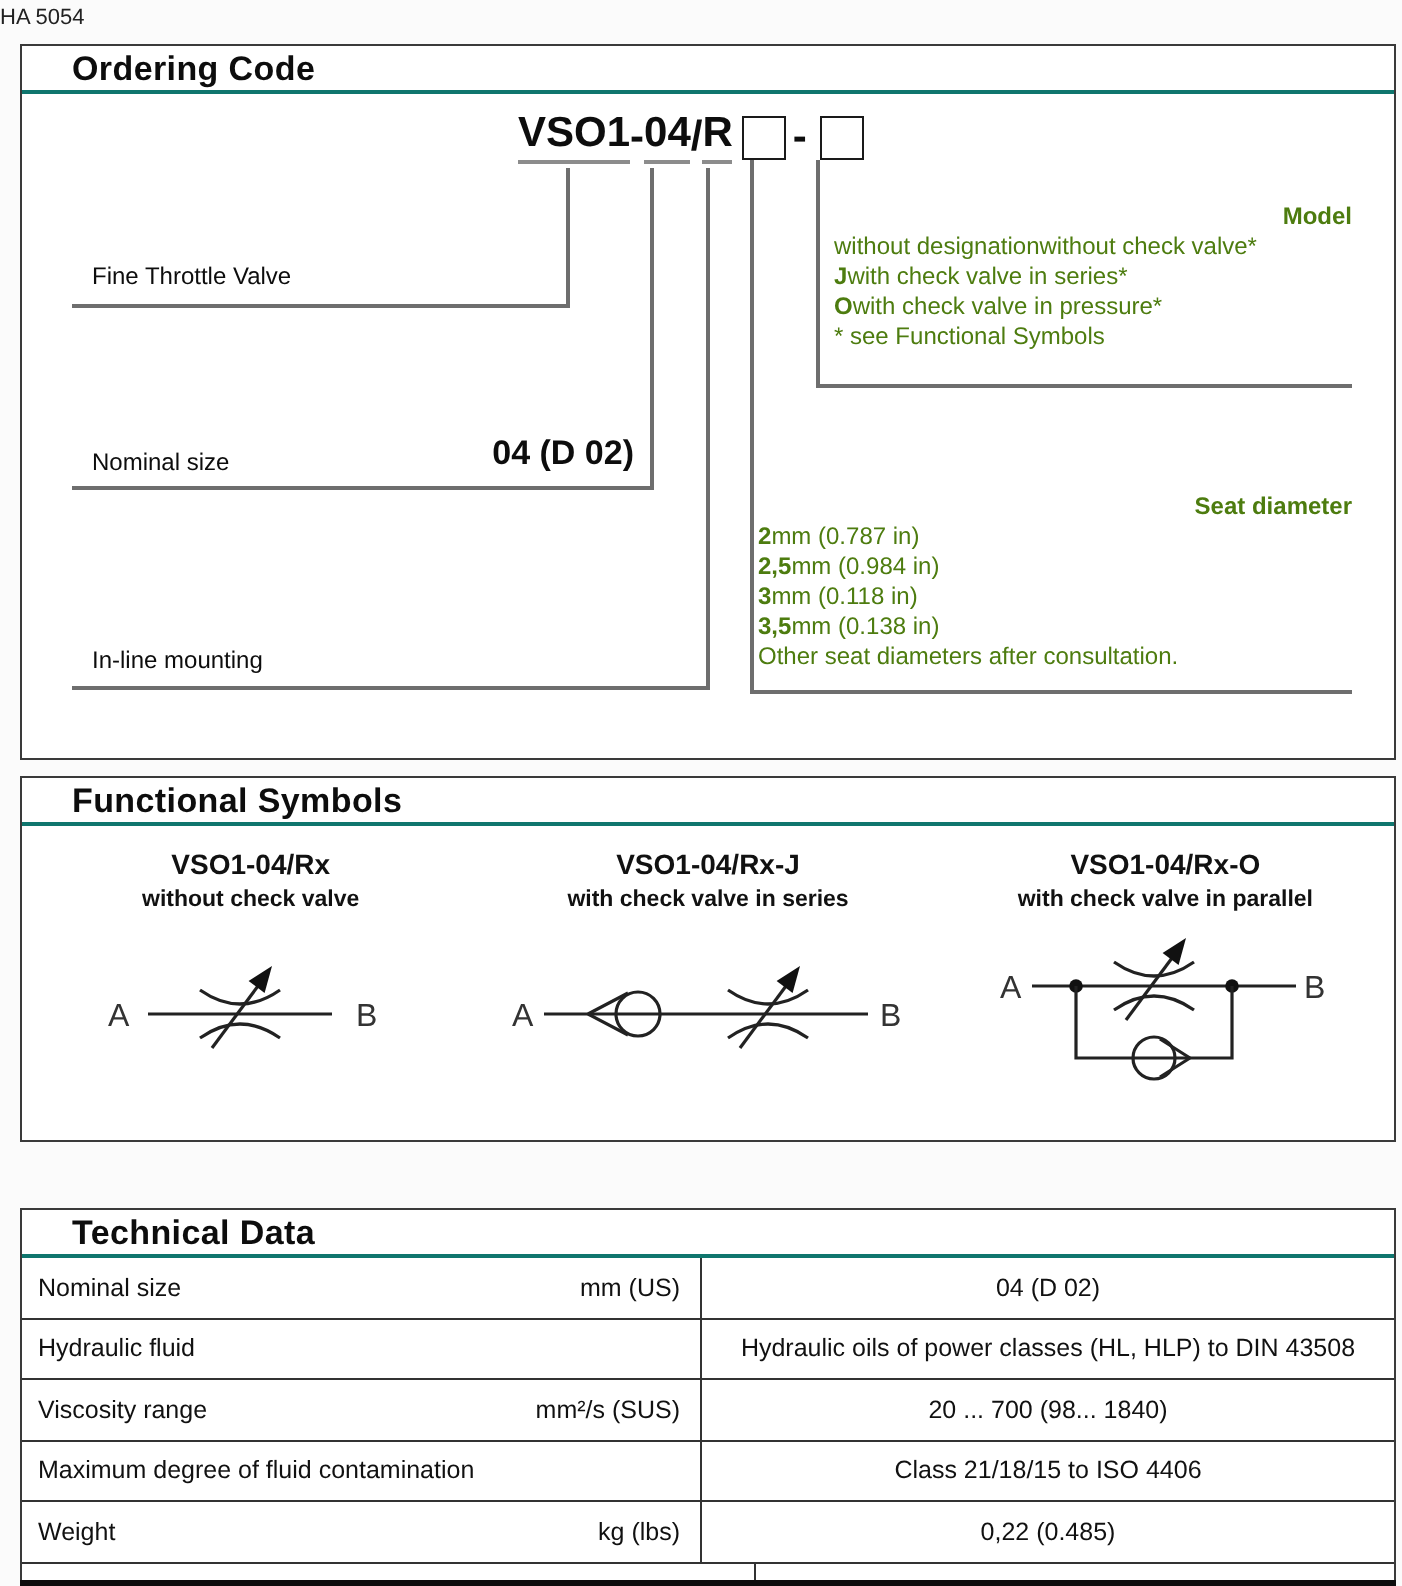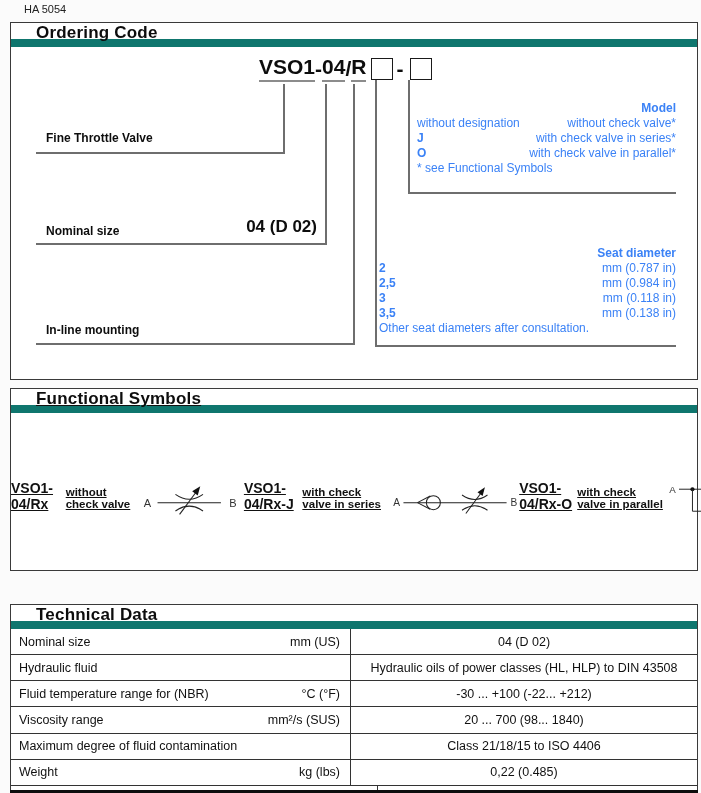--- a/index.html
+++ b/index.html
@@ -2,51 +2,51 @@
 <html><head>
 <meta charset="utf-8">
 <style>
   * { margin:0; padding:0; box-sizing:border-box; }
   html,body { width:701px; height:793px; }
   body {
     background:#fbfbfb;
     font-family:"Liberation Sans","DejaVu Sans",sans-serif;
     color:#111; position:relative; overflow:hidden;
   }
-  .doc-ref { position:absolute; left:24px; top:3px; font-size:11px; color:#222; }
+  .doc-ref { position:absolute; left:0; top:3px; font-size:11px; color:#222; }
 
   .sect { position:absolute; left:10px; width:688px; border:1px solid #3a3a3a; background:#fff; }
-  .sect-h { height:24px; border-bottom:8px solid #0f766e; display:flex; align-items:flex-start; padding-left:25px; }
+  .sect-h { height:24px; border-bottom:2px solid #0f766e; display:flex; align-items:flex-end; padding-left:25px; }
   .sect-h h2 { font-size:17px; font-weight:bold; letter-spacing:.2px; color:#0d0d0d; }
 
   
   .ord-body { position:relative; height:328px; }
   .code-row { position:absolute; left:248px; top:8px; display:flex; align-items:center;
               font-size:21px; font-weight:bold; color:#0d0d0d; }
   .seg { line-height:24px; }
   .seg.u { border-bottom:2px solid #8c8c8c; padding-bottom:1px; }
   .obox { width:22px; height:22px; border:1.5px solid #1a1a1a; margin-left:5px; background:#fff; }
   .seg.dash { margin:0 2px 0 3px; }
 
   .vl { position:absolute; width:2px; background:#6e6e6e; }
   .hl { position:absolute; height:2px; background:#6e6e6e; }
 
-  .lbl { position:absolute; font-size:12px; font-weight:bold; color:#0d0d0d; }
+  .lbl { position:absolute; font-size:12px; font-weight:normal; color:#0d0d0d; }
   .big-val { position:absolute; font-size:17px; font-weight:bold; text-align:right; color:#0d0d0d; }
 
-  .note { position:absolute; font-size:12px; line-height:15px; color:#3b82f6; }
+  .note { position:absolute; font-size:12px; line-height:15px; color:#4d7c0f; }
   .n-head { font-weight:bold; text-align:right; }
-  .n-row { display:flex; justify-content:space-between; }
+  .n-row { display:flex; justify-content:flex-start; }
   .n-code { font-weight:bold; }
   .n-code.plain { font-weight:normal; }
   .n-foot { }
 
   
   .fn-body { display:flex; height:154px; }
-  .fn-col { flex:1; display:flex; align-items:center; padding-top:11px; }
+  .fn-col { flex:1; display:flex; flex-direction:column; align-items:center; padding-top:11px; }
   .fn-code { font-size:14px; font-weight:bold; }
   .fn-desc { font-size:11.5px; font-weight:bold; margin-top:4px; }
   .fn-col svg { margin-top:13px; }
   .fn-col.third svg { margin-top:7px; }
   .port { font-family:"Liberation Sans","DejaVu Sans",sans-serif; font-size:16px; fill:#333; }
   .sym-stroke { stroke:#222; stroke-width:1.6; fill:none; }
   .sym-fill { fill:#111; stroke:none; }
 
   
   .tech-rows { display:flex; flex-direction:column; height:182px; }
@@ -102,21 +102,21 @@
         <div class="n-row">
           <span class="n-code plain">without designation</span>
           <span class="n-desc">without check valve*</span>
         </div>
         <div class="n-row">
           <span class="n-code">J</span>
           <span class="n-desc">with check valve in series*</span>
         </div>
         <div class="n-row">
           <span class="n-code">O</span>
-          <span class="n-desc">with check valve in  parallel*</span>
+          <span class="n-desc">with check valve in  pressure*</span>
         </div>
         <div class="n-foot">* see Functional Symbols</div>
       </div>
 
       <div class="note" style="left:368px; top:199px; width:297px;">
         <div class="n-head">Seat diameter</div>
         <div class="n-row">
           <span class="n-code">2</span>
           <span class="n-desc">mm (0.787 in)</span>
         </div>
@@ -130,21 +130,21 @@
         </div>
         <div class="n-row">
           <span class="n-code">3,5</span>
           <span class="n-desc">mm (0.138 in)</span>
         </div>
         <div class="n-foot">Other seat diameters after consultation.</div>
       </div>
     </div>
   </section>
 
-  <section class="sect" style="top:388px; height:183px;text-decoration:underline;">
+  <section class="sect" style="top:388px; height:183px;">
     <header class="sect-h">
       <h2>Functional Symbols</h2>
     </header>
     <div class="fn-body">
 
       <div class="fn-col">
         <div class="fn-code">VSO1-04/Rx</div>
         <div class="fn-desc">without check valve</div>
         <svg width="150" height="74" viewBox="0 0 150 74">
           <text class="port" x="4" y="44">A</text>
@@ -208,27 +208,20 @@
       </div>
       <div class="t-row">
         <div class="t-left">
             <span>Hydraulic fluid</span>
             <span></span>
           </div>
         <div class="t-val">Hydraulic oils of power classes (HL, HLP) to DIN 43508</div>
       </div>
       <div class="t-row">
         <div class="t-left">
-            <span>Fluid temperature range for (NBR)</span>
-            <span>°C (°F)</span>
-          </div>
-        <div class="t-val">-30 ... +100 (-22... +212)</div>
-      </div>
-      <div class="t-row">
-        <div class="t-left">
             <span>Viscosity range</span>
             <span>mm²/s (SUS)</span>
           </div>
         <div class="t-val">20 ... 700 (98... 1840)</div>
       </div>
       <div class="t-row">
         <div class="t-left">
             <span>Maximum degree of fluid contamination</span>
             <span></span>
           </div>

